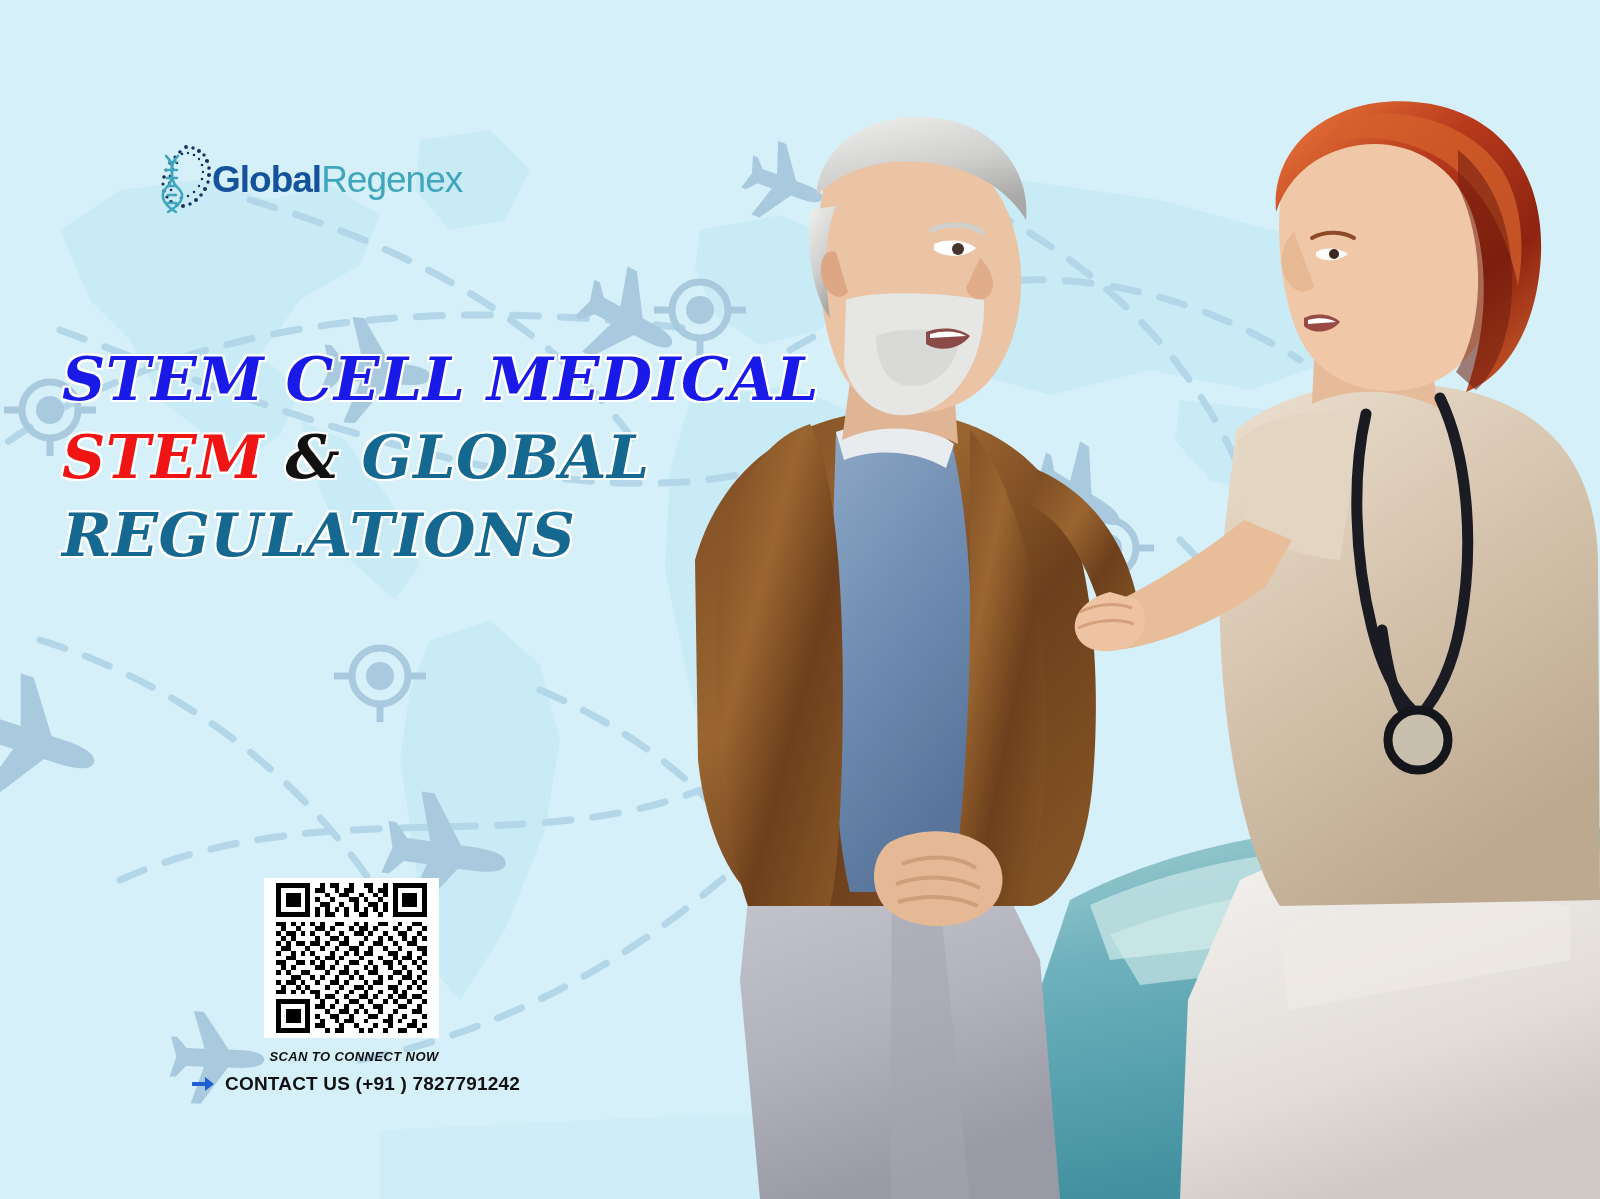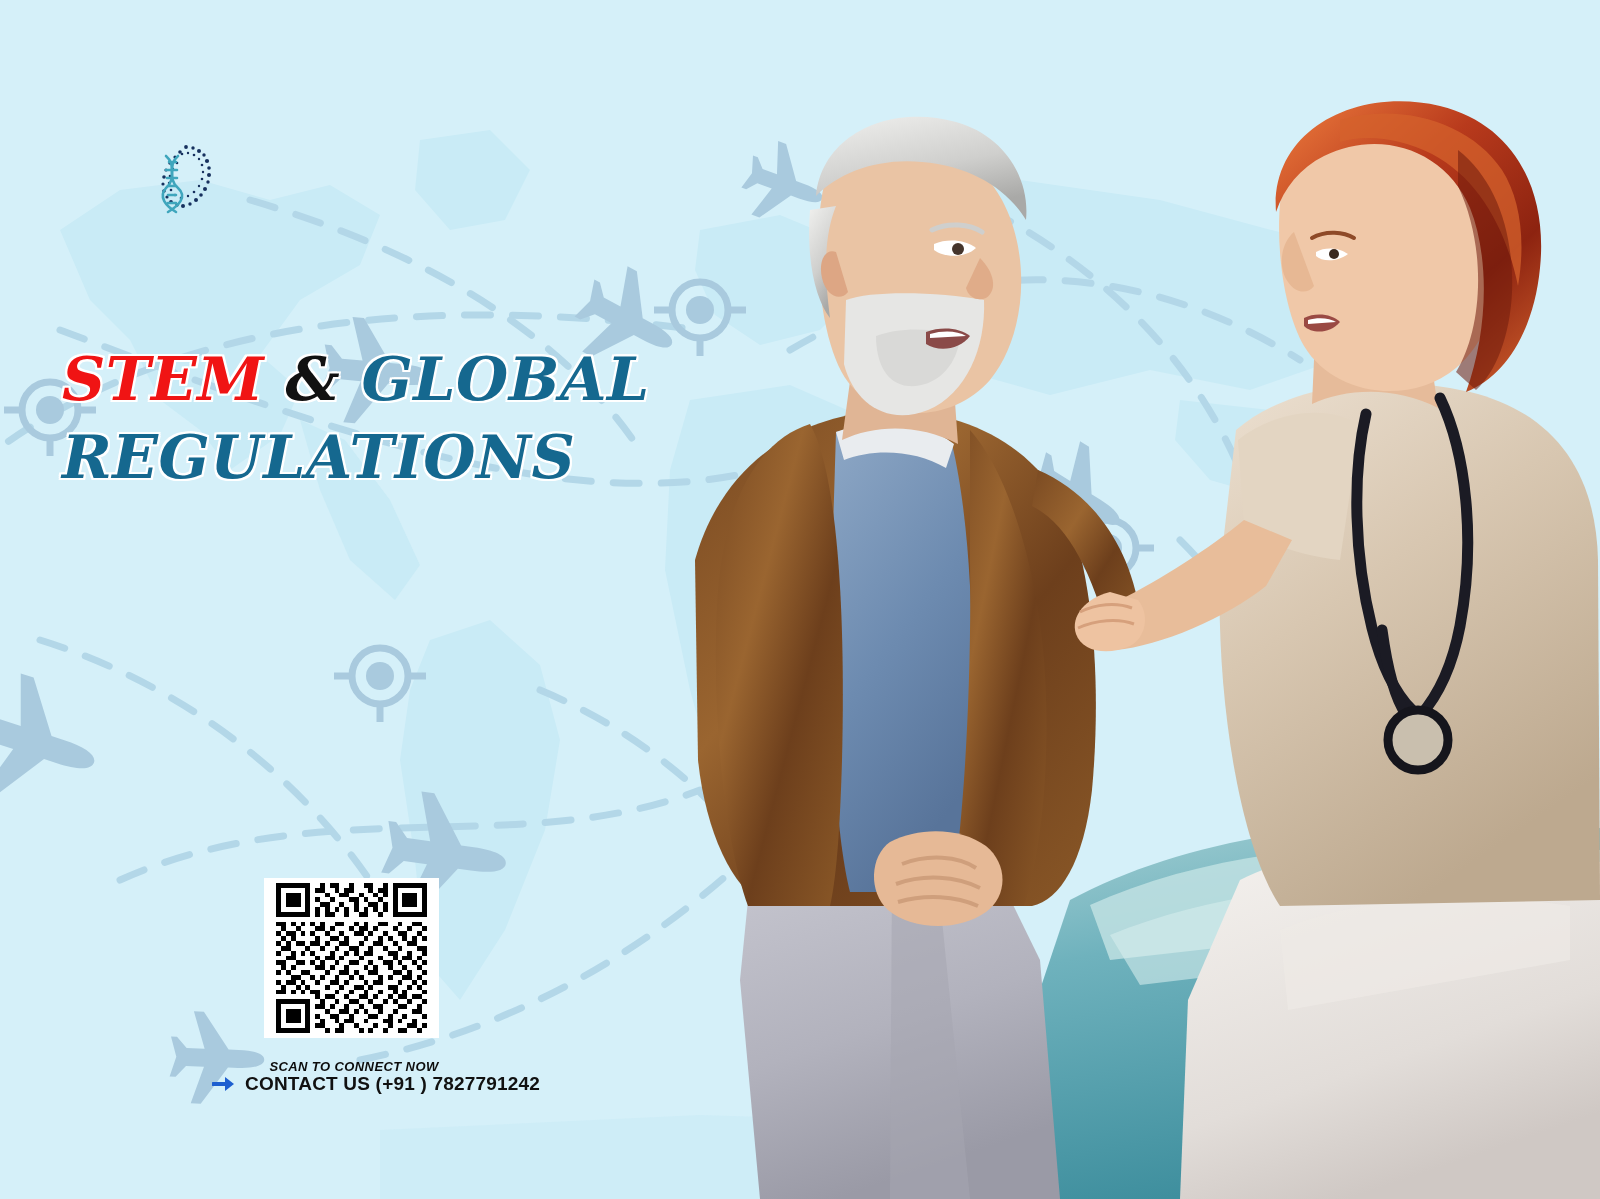--- a/index.html
+++ b/index.html
@@ -85,31 +85,31 @@
     width:180px;
     text-align:center;
   }
   #qr-code{
     width:175px; height:160px;
     background:#ffffff;
     display:block;
   }
   #qr-code svg{ display:block; width:100%; height:100%; }
   #qr-caption{
-    margin-top:21px;
+    margin-top:11px;
     font-family:"Liberation Sans", sans-serif;
     font-weight:bold; font-style:italic;
     font-size:13px; letter-spacing:0.4px;
     color:#0d0d0d;
     white-space:nowrap;
   }
 
   
   #contact-row{
-    position:absolute; left:212px; top:1073px;
+    position:absolute; left:192px; top:1073px;
     display:flex; align-items:center; gap:9px;
     white-space:nowrap;
   }
   #contact-arrow{ width:24px; height:20px; flex:0 0 24px; }
   #contact-text{
     font-family:"Liberation Sans", sans-serif;
     font-weight:bold; font-size:19px;
     letter-spacing:0.2px; color:#111111;
   }
 
@@ -407,23 +407,29 @@
             <circle cx="21" cy="29" r="1.2"></circle>
           <circle cx="25" cy="23" r="1.3"></circle>
         </g>
         <g stroke="#3fa6bd" stroke-width="2.6" fill="none" stroke-linecap="round">
           <path d="M14 16 C 26 26, 14 38, 26 48 C 36 57, 26 66, 16 72"></path>
           <path d="M26 16 C 14 26, 26 38, 14 48 C 6 57, 14 66, 24 72"></path>
           <path d="M17 22 L24 22 M14 30 L25 30 M15 38 L25 38 M16 46 L24 46 M16 55 L24 55 M16 63 L24 63"></path>
         </g>
       </svg>
     </div>
+    <div id="logo-text">
+      <span class="g">Global</span><span class="r">Regenex</span>
+    </div>
   </div>
 
   <div id="headline">
+    <span class="ln">
+      <span class="blue">STEM CELL MEDICAL</span>
+    </span>
     <span class="ln">
       <span class="red">STEM</span>
       <span class="black">&amp;</span>
       <span class="teal">GLOBAL</span>
     </span>
     <span class="ln">
       <span class="teal">REGULATIONS</span>
     </span>
   </div>
 

